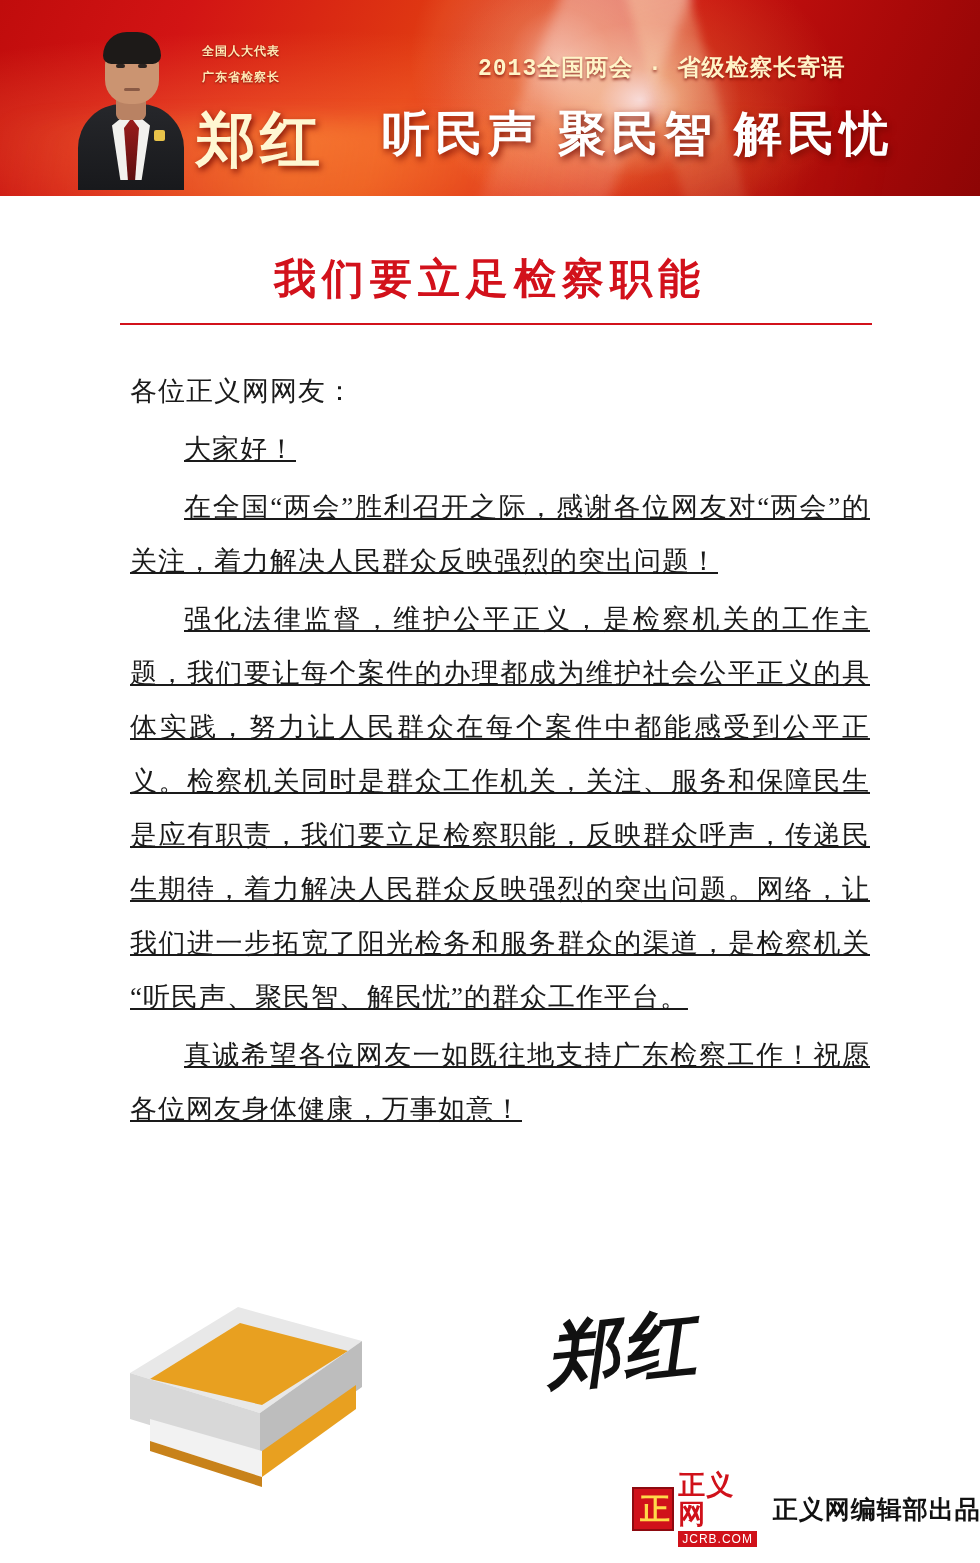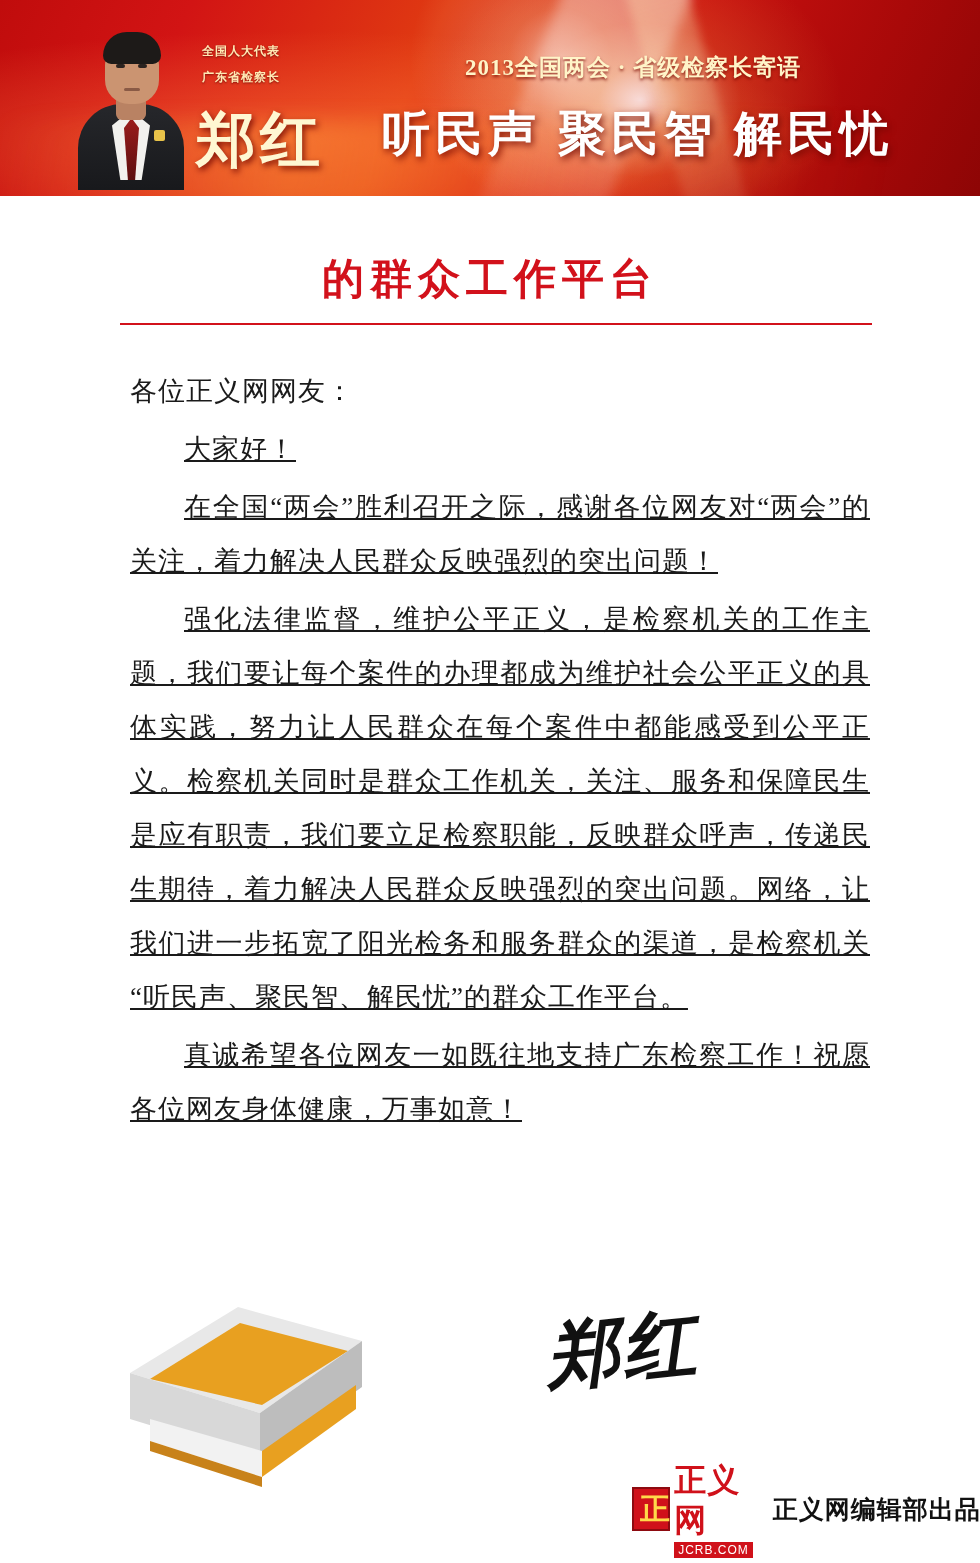--- a/index.html
+++ b/index.html
@@ -173,24 +173,24 @@
     color: #ffe9b4;
     font-family: "Liberation Sans", sans-serif;
     font-size: 12px;
     line-height: 26px;
     font-weight: bold;
     letter-spacing: 1px;
     text-shadow: 0 1px 2px rgba(90,0,0,0.7);
   }
   .banner-event {
     position: absolute;
-    left: 465px;
+    left: 478px;
     top: 52px;
     color: #fff4c8;
-    font-family: Liberation Serif, serif;
+    font-family: Liberation Mono, monospace;
     font-size: 23px;
     font-weight: bold;
     letter-spacing: 1px;
     text-shadow: 0 2px 3px rgba(120,10,0,0.75);
     white-space: nowrap;
   }
   .banner-name {
     position: absolute;
     left: 196px;
     top: 100px;
@@ -317,23 +317,23 @@
     font-size: 30px;
     font-weight: bold;
     line-height: 34px;
   }
   .jcrb-text {
     margin-left: 4px;
   }
   .jcrb-name {
     color: #d0111a;
     font-family: "Liberation Serif", serif;
-    font-size: 32px;
-    font-weight: bold;
-    line-height: 40px;
+    font-size: 27px;
+    font-weight: bold;
+    line-height: 29px;
     letter-spacing: 1px;
   }
   .jcrb-url {
     color: #ffffff;
     background: #d0111a;
     font-family: "Liberation Sans", sans-serif;
     font-size: 12px;
     letter-spacing: 1px;
     padding: 1px 4px;
     display: inline-block;
@@ -378,21 +378,21 @@
       <div>广东省检察长</div>
     </div>
 
     <div class="banner-event">2013全国两会 · 省级检察长寄语</div>
     <div class="banner-name">郑红</div>
     <div class="banner-slogan">听民声 聚民智 解民忧</div>
   </div>
 
   <div class="letter">
 
-    <div class="org-title">的群众工作平台</div>
+    <div class="org-title">我们要立足检察职能</div>
     <div class="title-rule"></div>
 
     <div class="letter-body">
       <p>各位正义网网友：</p>
       <p class="indent">大家好！</p>
       <p class="indent">在全国“两会”胜利召开之际，感谢各位网友对“两会”的关注，着力解决人民群众反映强烈的突出问题！</p>
       <p class="indent">强化法律监督，维护公平正义，是检察机关的工作主题，我们要让每个案件的办理都成为维护社会公平正义的具体实践，努力让人民群众在每个案件中都能感受到公平正义。检察机关同时是群众工作机关，关注、服务和保障民生是应有职责，我们要立足检察职能，反映群众呼声，传递民生期待，着力解决人民群众反映强烈的突出问题。网络，让我们进一步拓宽了阳光检务和服务群众的渠道，是检察机关“听民声、聚民智、解民忧”的群众工作平台。</p>
       <p class="indent">真诚希望各位网友一如既往地支持广东检察工作！祝愿各位网友身体健康，万事如意！</p>
     </div>
 

